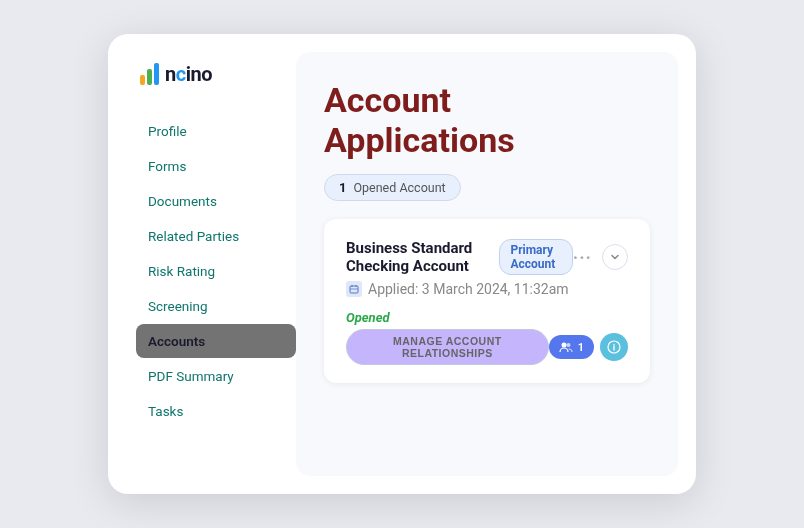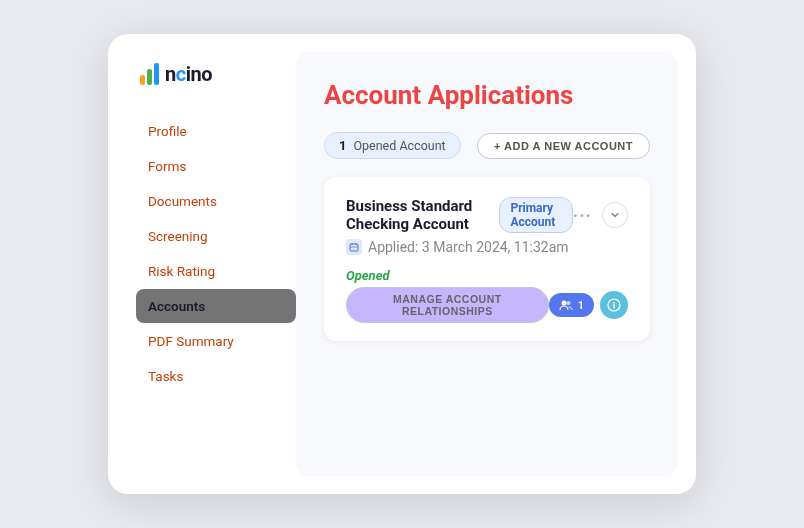--- a/index.html
+++ b/index.html
@@ -64,21 +64,21 @@
       letter-spacing: -0.5px;
     }
 
     .logo-text span {
       color: #2196f3;
     }
 
     .nav-item {
       padding: 9px 12px;
       font-size: 13.5px;
-      color: #c2410c;
+      color: #0f766e;
       border-radius: 8px;
       cursor: pointer;
       margin-bottom: 1px;
     }
 
     .nav-item.active {
       background: #737373;
       color: #1a1a2e;
       font-weight: 600;
     }
@@ -86,24 +86,24 @@
     
     .main {
       flex: 1;
       background: #f8f9fc;
       border-radius: 14px;
       padding: 28px 28px 20px 28px;
       overflow-y: auto;
     }
 
     .page-title {
-      font-size: 26px;
-      font-weight: 700;
-      color: #ef4444;
-      margin-bottom: 22px;
+      font-size: 34px;
+      font-weight: 700;
+      color: #7f1d1d;
+      margin-bottom: 14px;
     }
 
     
     .tab-bar {
       display: flex;
       align-items: center;
       justify-content: space-between;
       margin-bottom: 18px;
     }
 
@@ -304,37 +304,37 @@
         <div class="bar bar2"></div>
         <div class="bar bar3"></div>
       </div>
       <span class="logo-text">n<span>c</span>ino</span>
     </div>
 
     <div id="nav-items">
         <div class="nav-item">Profile</div>
         <div class="nav-item">Forms</div>
         <div class="nav-item">Documents</div>
+        <div class="nav-item">Related Parties</div>
+        <div class="nav-item">Risk Rating</div>
         <div class="nav-item">Screening</div>
-        <div class="nav-item">Risk Rating</div>
         <div class="nav-item active">Accounts</div>
         <div class="nav-item">PDF Summary</div>
         <div class="nav-item">Tasks</div>
       </div>
   </div>
 
   <div class="main">
     <div class="page-title">Account Applications</div>
 
     <div class="tab-bar">
       <div class="tab-badge">
         <span class="count">1</span>
         <span>Opened Account</span>
       </div>
-      <button class="add-btn">+ ADD A NEW ACCOUNT</button>
     </div>
 
     <div class="account-card">
       <div class="account-header">
         <div class="account-title-row">
           <span class="account-name">Business Standard Checking Account</span>
           <span class="primary-badge">Primary Account</span>
         </div>
         <div class="account-actions">
           <span class="dots-btn">···</span>

